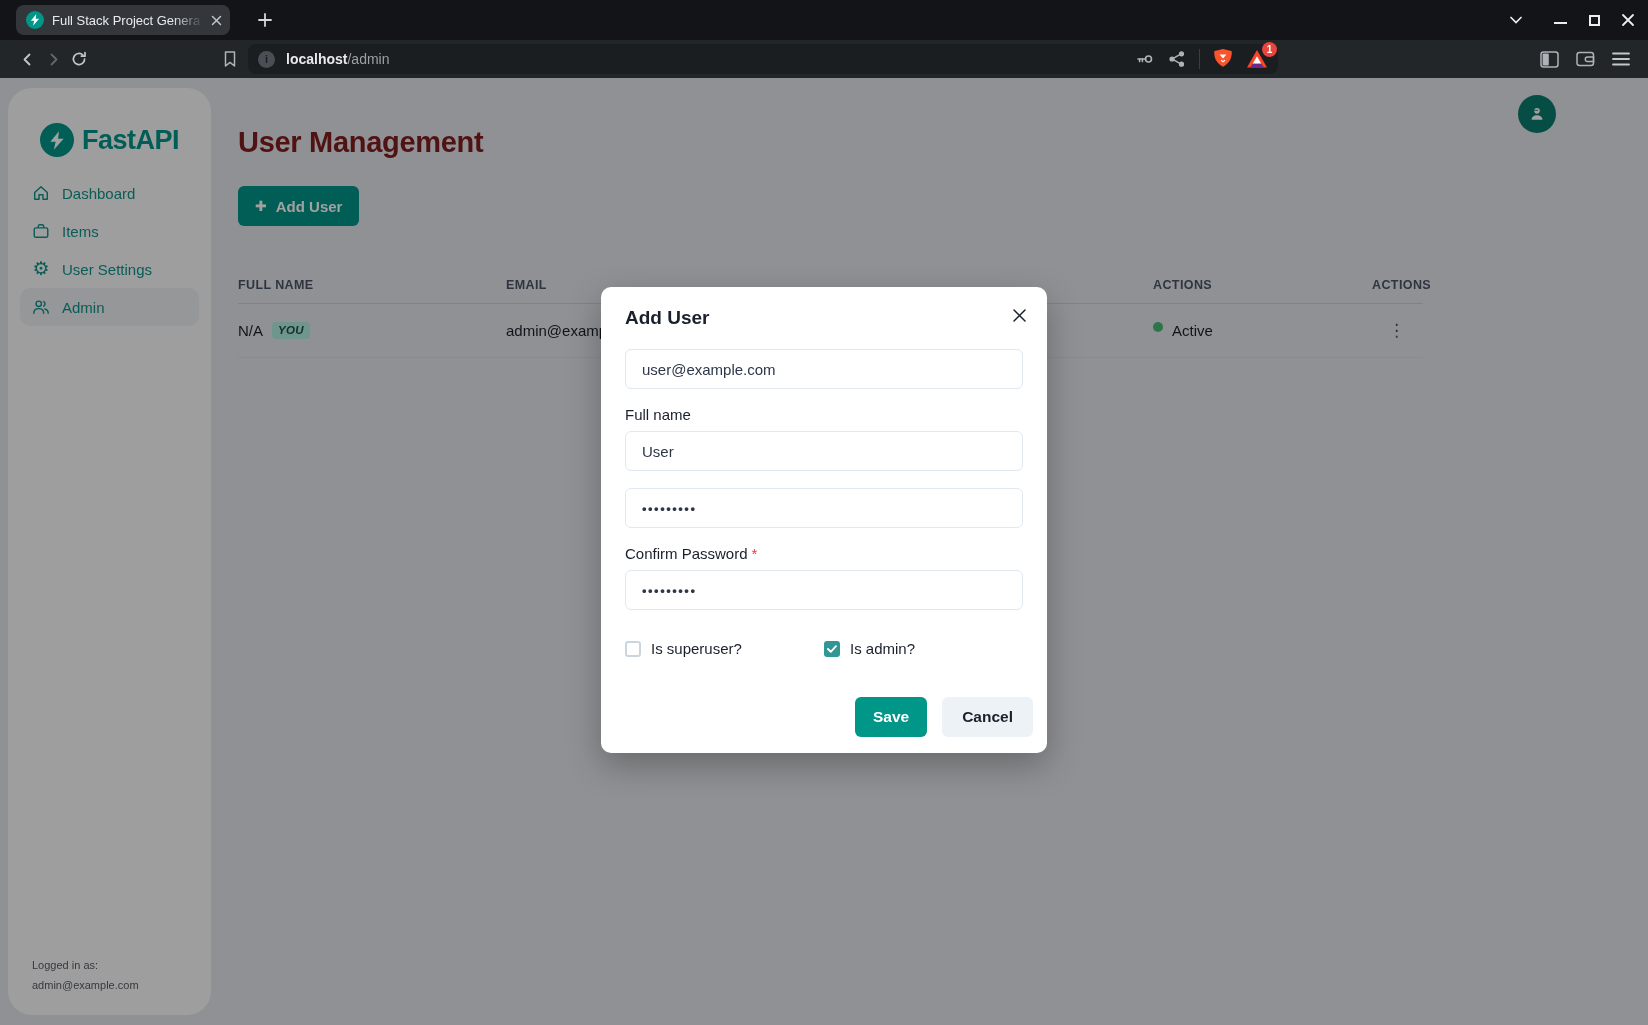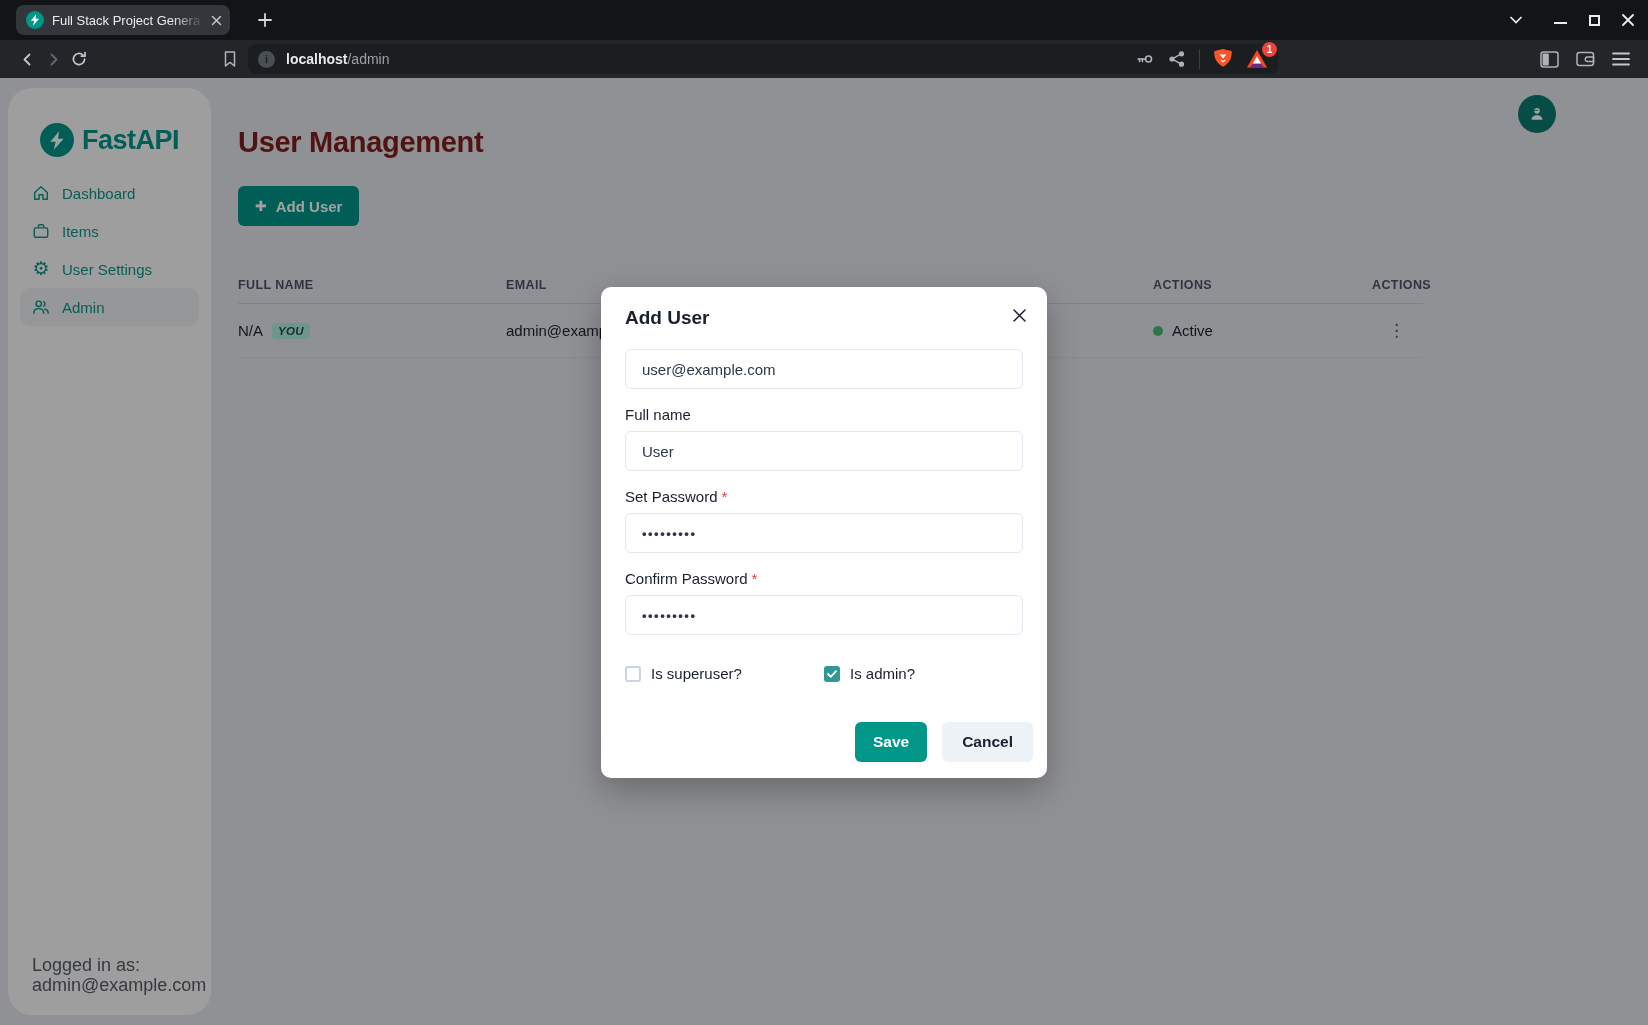--- a/index.html
+++ b/index.html
@@ -48,34 +48,34 @@
     border-radius:24px; padding-top:30px; }
   .logo-row { height:44px; display:flex; align-items:center; justify-content:center; gap:8px; }
   .logo-circle { width:34px; height:34px; border-radius:50%; background:#009688;
     display:flex; align-items:center; justify-content:center; }
   .logo-text { color:#009688; font-size:27px; font-weight:bold; letter-spacing:-0.5px; }
   .nav { margin-top:12px; padding:0 12px; }
   .nav-item { height:38px; display:flex; align-items:center; gap:12px; padding:0 12px;
     color:#11948A; font-size:15px; border-radius:10px; cursor:pointer; }
   .nav-item.active { background:#ECEFF3; }
   .nav-gear { font-size:19px; line-height:18px; width:18px; text-align:center; }
-  .sidebar-footer { position:absolute; left:24px; bottom:20px; color:#565B63; font-size:18px; line-height:20px; }
+  .sidebar-footer { position:absolute; left:24px; bottom:20px; color:#565B63; font-size:11px; line-height:20px; }
 
   .main { margin-left:211px; padding:48px 0 0 27px; }
   .page-title { color:#7f1d1d; font-size:29px; font-weight:bold; letter-spacing:-0.3px; }
   .add-btn { margin-top:27px; height:40px; background:#009688; color:#fff; border:none; border-radius:6px;
     display:inline-flex; align-items:center; gap:9px; padding:0 17px; font-size:15px; font-weight:bold;
     font-family:inherit; cursor:pointer; }
   .plus-glyph { font-size:14px; line-height:14px; }
   .table { margin-top:30px; width:1185px; }
   .thead, .trow { display:grid; grid-template-columns:268px 647px 219px 1fr; align-items:center; }
   .thead { height:48px; border-bottom:1px solid #C9CED6; }
   .th { color:#4A5568; font-size:12.5px; font-weight:bold; letter-spacing:0.4px; padding:10px 16px 0 0; }
   .trow { height:54px; border-bottom:1px solid #D9DDE2; }
-  .td { color:#1A202C; font-size:15px; display:flex; align-items:center; }
+  .td { color:#1A202C; font-size:15px; display:flex; }
   .badge-you { margin-left:9px; background:#AFEEDE; color:#1D4E49; font-size:11.5px; font-weight:bold;
     letter-spacing:0.3px; padding:2px 6px; border-radius:4px;font-style:italic; }
   .status-dot { width:10px; height:10px; border-radius:50%; background:#49B873; margin-right:9px; flex:none; }
   .dots-v { font-size:17px; color:#4A5568; padding-left:16px; cursor:pointer; }
   .avatar { position:absolute; top:17px; left:1518px; width:38px; height:38px; border-radius:50%;
     background:#0B7A6E; display:flex; align-items:center; justify-content:center; cursor:pointer; }
 
   
   .overlay { position:absolute; inset:0; background:rgba(0,0,0,0.37); }
   .modal { position:absolute; top:209px; left:601px; width:446px; background:#fff; border-radius:10px;
@@ -337,21 +337,20 @@
       </button>
       <div class="modal-body">
         <div class="field">
           <input class="input" readonly="" value="user@example.com" style="">
         </div>
         <div class="field">
           <label><span>Full name</span><span class="req"></span></label>
           <input class="input" readonly="" value="User" style="">
         </div>
         <div class="field">
-          <label><span>Set Password</span><span class="req">*</span></label>
           <input class="input pw" readonly="" value="•••••••••" style="">
         </div>
         <div class="field">
           <label><span>Confirm Password</span><span class="req">*</span></label>
           <input class="input pw" readonly="" value="•••••••••" style="">
         </div>
         <div class="check-row">
           <label class="check">
             <span class="box unchecked"></span>
             <span>Is superuser?</span>

